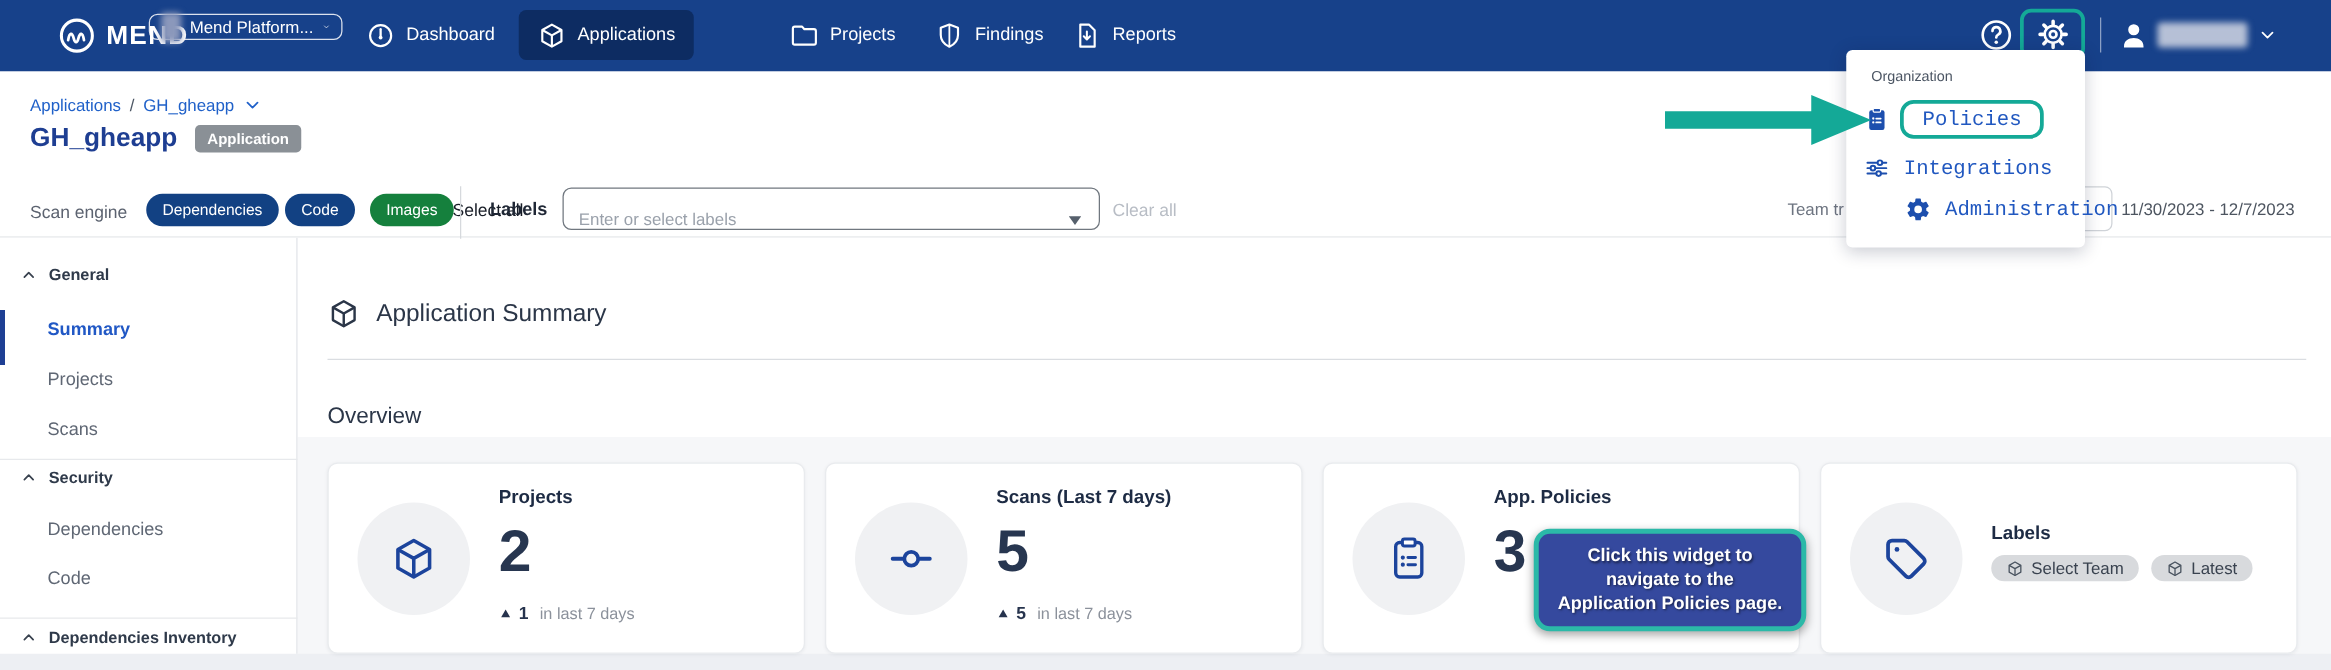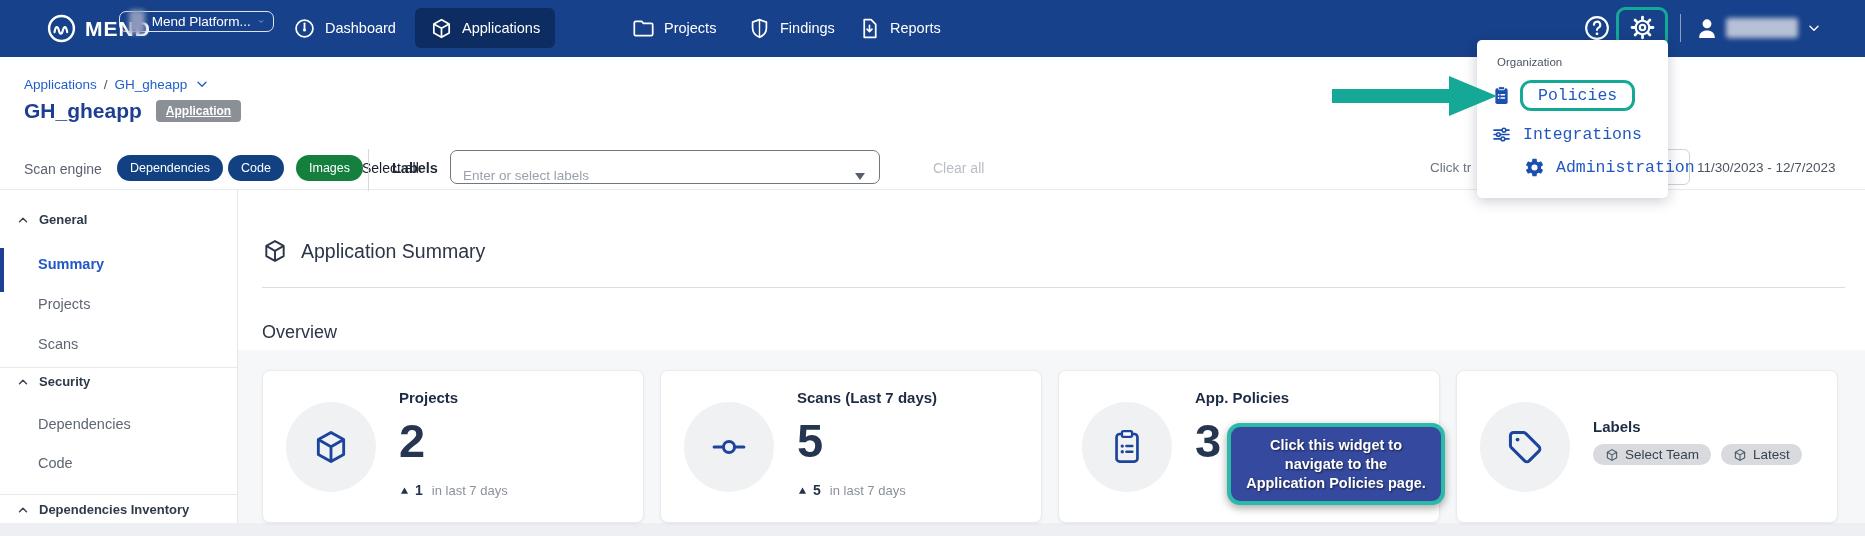--- a/index.html
+++ b/index.html
@@ -41,36 +41,36 @@
   .annot-arrow { position:absolute; left:1332px; top:74px; z-index:60; }
 
   
   .header { position:absolute; left:0; top:57px; width:1865px; height:133px; background:#fff; border-bottom:1px solid #e8eaec; z-index:5; }
   .breadcrumb { position:absolute; left:24px; top:19px; display:flex; align-items:center; gap:7px; font-size:13.5px; }
   .bc-link { color:var(--link-blue,#2061c9); cursor:pointer; }
   .bc-sep { color:#4b5563; }
   .breadcrumb svg { width:16px; height:16px; color:var(--link-blue,#2061c9); cursor:pointer; }
   .page-title-row { position:absolute; left:24px; top:42px; display:flex; align-items:center; gap:14px; }
   .page-title { font-size:21px; font-weight:700; color:var(--title-navy,#1e3e92); }
-  .badge { background:var(--badge-gray,#8a9096); color:#fff; font-size:12px; font-weight:700; padding:4px 10px; border-radius:4px;text-decoration:underline; }
+  .badge { background:var(--badge-gray,#8a9096); color:#fff; font-size:12px; font-weight:700; padding:4px 10px; border-radius:4px; }
   .filter-row { position:absolute; left:0; top:95px; width:1865px; height:38px; }
   .f-label { position:absolute; top:9px; font-size:14px; color:#5c6370; }
   .pill { position:absolute; top:3px; height:26px; display:flex; align-items:center; padding:0 13px; border-radius:14px;
     background:var(--pill-navy,#124183); color:#fff; font-size:12.5px; cursor:pointer; }
   .pill.disabled { background:#15803d; color:#fff;text-align:right; }
   .select-all { position:absolute; left:362px; top:8px; font-size:14px; color:#171c26; cursor:pointer; }
   .v-div { position:absolute; left:368px; top:-3px; width:1px; height:42px; background:#d6d9dd; }
   .labels-label { position:absolute; left:392px; top:8px; font-size:14.5px; font-weight:700; color:#1f2735; }
   .labels-input-wrap { position:absolute; left:450px; top:-2px; width:430px; height:34px; border:1.5px solid #70777f;
     border-radius:7px; background:#fff; display:flex; align-items:flex-end; }
   .labels-input-wrap input { border:0; outline:0; flex:1; font-size:13.5px; padding:0 12px; color:#333;
     font-family:"Liberation Sans","DejaVu Sans",sans-serif; background:transparent; }
   .labels-input-wrap input::placeholder { color:#9aa1ab; }
   .labels-input-wrap svg { width:14px; height:14px; color:#56606c; margin-right:12px; cursor:pointer; }
-  .clear-all { position:absolute; left:890px; top:8px; font-size:14px; color:#b8bdc5; cursor:pointer;margin-left:43px; }
+  .clear-all { position:absolute; left:890px; top:8px; font-size:14px; color:#b8bdc5; cursor:pointer; }
   .show-trend { position:absolute; left:1430px; top:8px; font-size:13.5px; color:#6d7480; white-space:nowrap; }
   .date-box { position:absolute; left:1600px; top:-3px; width:90px; height:36px; border:1px solid #cfd3d8; border-radius:6px; background:#fff; }
   .date-range { position:absolute; left:1697px; top:8px; font-size:13.5px; color:#4d5560; white-space:nowrap; }
 
   
   .sidebar { position:absolute; left:0; top:190px; width:238px; height:333px; background:#fff; border-right:1px solid #e3e6ea; z-index:4; }
   .sb-section { position:absolute; left:16px; display:flex; align-items:center; gap:9px; color:#2f3a4a; font-size:13px;
     font-weight:700; cursor:pointer; }
   .sb-section svg { width:14px; height:14px; color:#39424f; }
   .sb-item { position:absolute; left:38px; font-size:14.5px; color:#5f6774; cursor:pointer; }
@@ -315,21 +315,21 @@
       <span class="select-all">Select all</span>
       <span class="v-div"></span>
       <span class="labels-label">Labels</span>
       <div class="labels-input-wrap">
         <input placeholder="Enter or select labels" style="">
         <svg>
             <use href="#i-tri-down"></use>
           </svg>
       </div>
       <span class="clear-all">Clear all</span>
-      <span class="show-trend">Click tr</span>
+      <span class="show-trend">Team tr</span>
       <div class="date-box"></div>
       <span class="date-range">11/30/2023 - 12/7/2023</span>
     </div>
   </div>
 
   <div class="sidebar">
     <div class="sb-section" style="top:22px">
       <svg>
           <use href="#i-chevron-up"></use>
         </svg>

